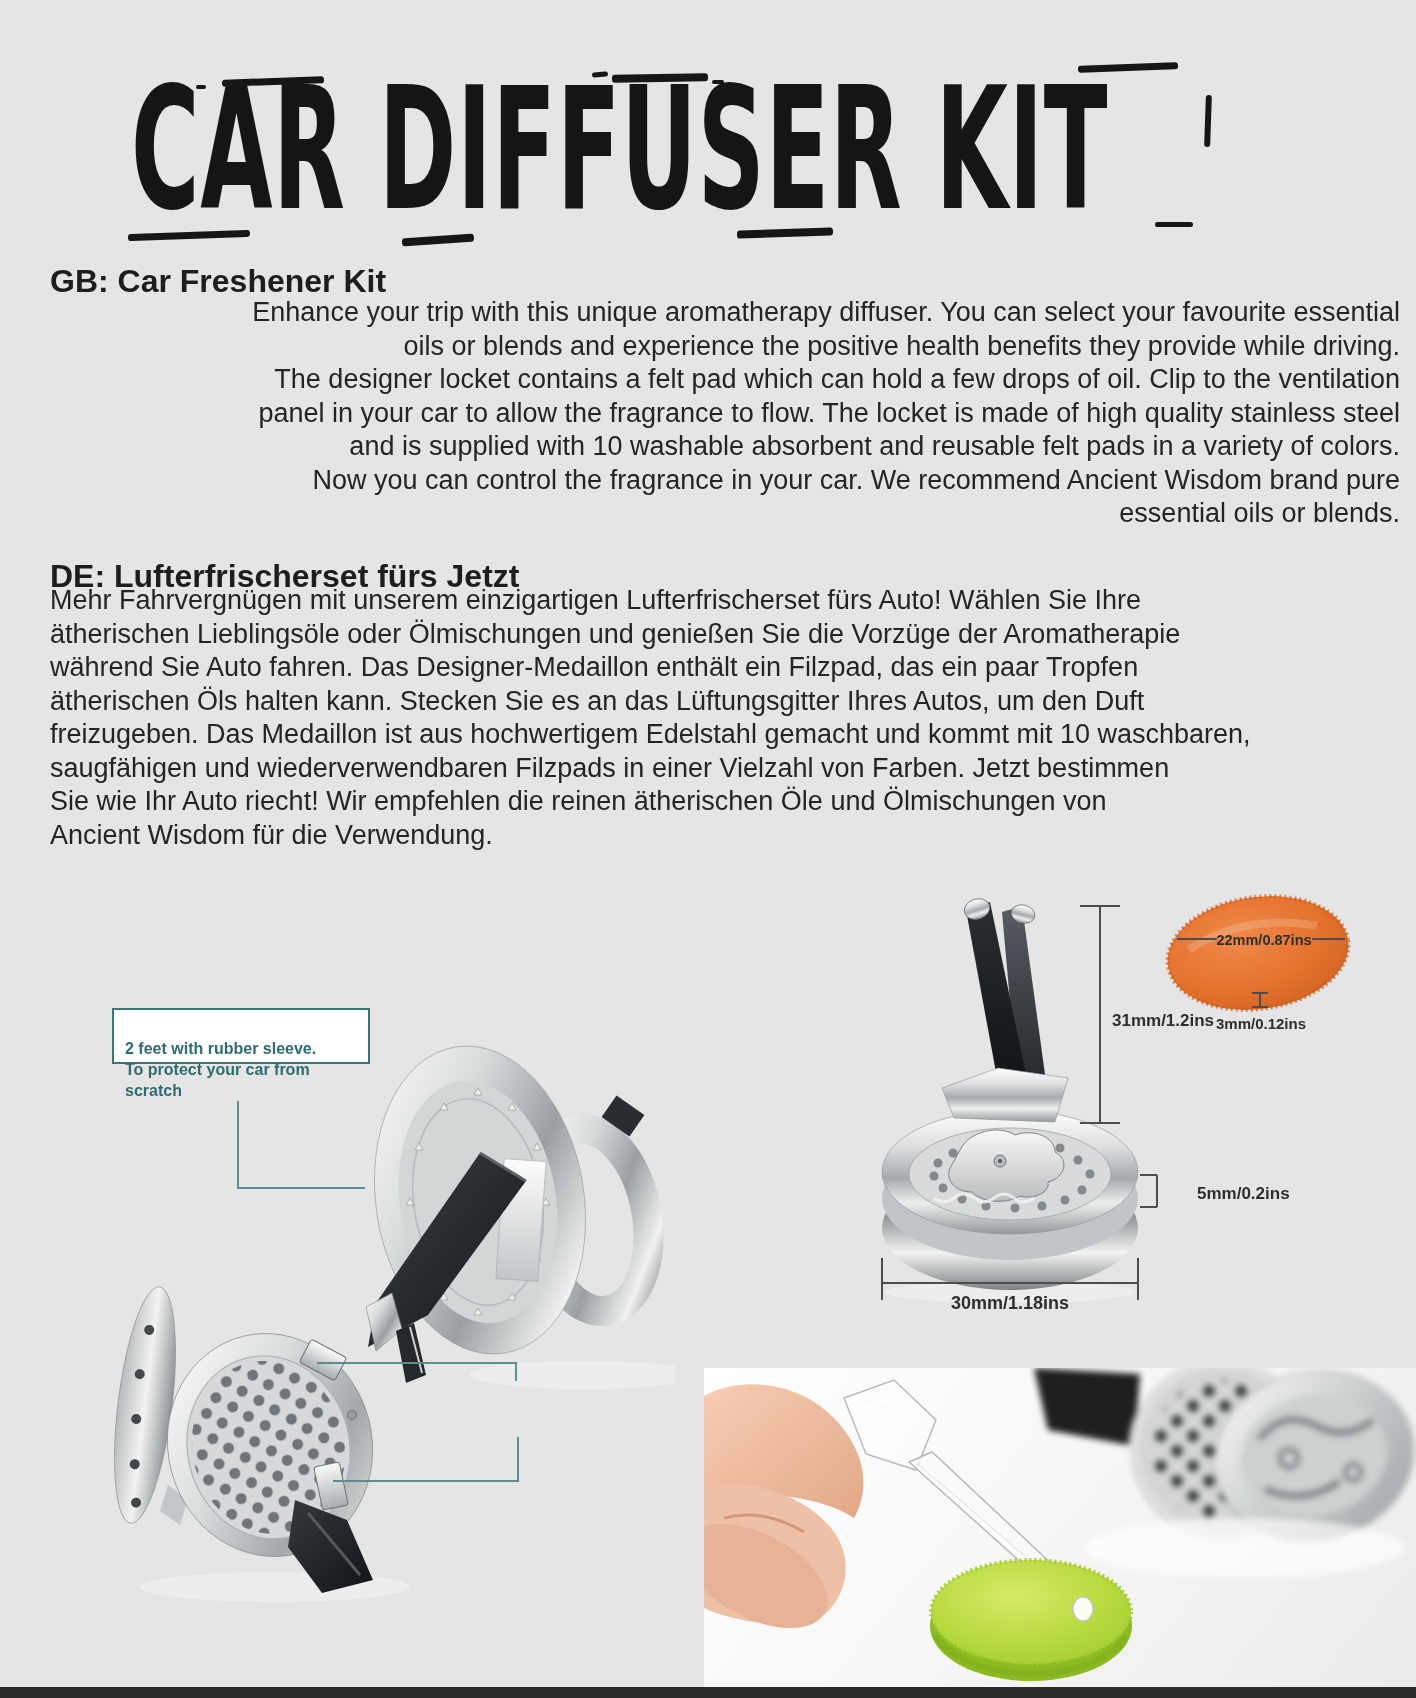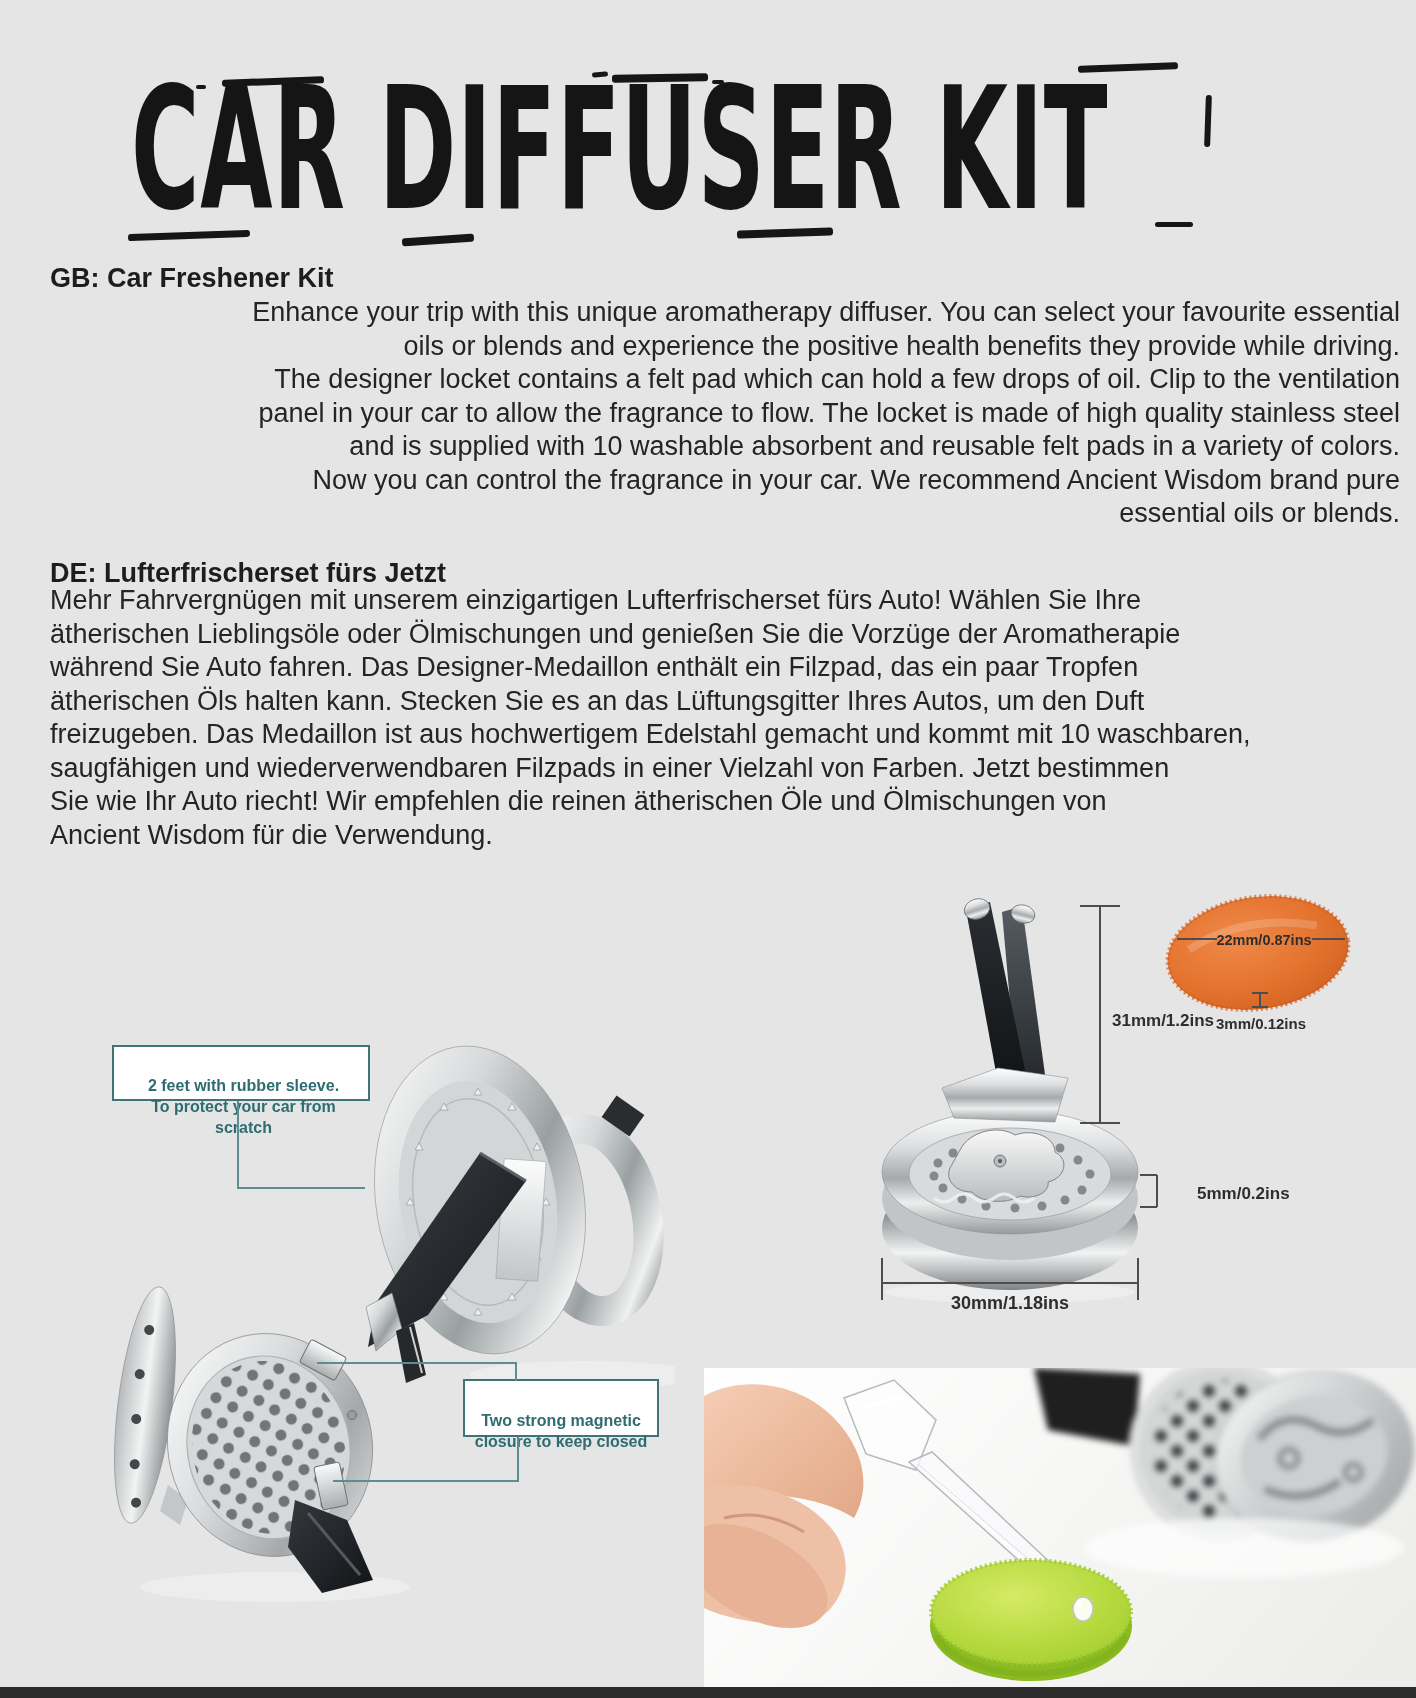--- a/index.html
+++ b/index.html
@@ -6,28 +6,28 @@
   #page{position:relative;width:1416px;height:1698px;background:#e5e5e5;overflow:hidden;
         font-family:"Liberation Sans",sans-serif;color:#212121;}
 
   
   #title{position:absolute;left:131px;top:64px;font-family:"DejaVu Sans",sans-serif;
          font-weight:700;font-size:170px;line-height:170px;letter-spacing:1px;color:#151515;
          transform:scale(0.55,1.0);transform-origin:0 0;white-space:nowrap;}
   .mark{position:absolute;background:#161616;border-radius:3px;}
 
   
-  .sec-heading{position:absolute;left:50px;font-size:27px;font-weight:700;color:#1d1d1d;}
+  .sec-heading{position:absolute;left:50px;font-size:32px;font-weight:700;color:#1d1d1d;}
   .sec-body{position:absolute;left:50px;width:1350px;font-size:27px;line-height:33.5px;
             color:#242424;white-space:pre-line;}
 
   
   .callout{position:absolute;border:2px solid #3f7477;background:#fff;color:#2e6c70;
            font-size:16px;font-weight:700;line-height:21px;white-space:pre-line;box-sizing:border-box;}
-  #callout-feet{left:112px;top:1045px;width:258px;height:56px;padding:7px 6px 0 11px;text-align:center;}
+  #callout-feet{left:112px;top:1008px;width:258px;height:56px;padding:7px 6px 0 11px;text-align:left;}
   #callout-magnets{left:463px;top:1379px;width:196px;height:58px;padding:8px 2px 0 2px;text-align:center;}
   .connector{position:absolute;}
   #conn-feet{left:237px;top:1101px;width:126px;height:86px;
              border-left:2px solid #5e8d90;border-bottom:2px solid #5e8d90;}
   #conn-mag-top{left:317px;top:1362px;width:198px;height:17px;
              border-top:2px solid #5e8d90;border-right:2px solid #5e8d90;}
   #conn-mag-bot{left:333px;top:1437px;width:184px;height:43px;
              border-bottom:2px solid #5e8d90;border-right:2px solid #5e8d90;}
 
   .photo{position:absolute;}
@@ -266,24 +266,20 @@
       <path d="M248,238 L300,300" stroke="#55595d" stroke-width="3"></path>
     </g>
   </svg>
 
   <div class="callout" id="callout-feet">
     <span>2 feet with rubber sleeve.
 To protect your car from scratch</span>
   </div>
   <div class="connector" id="conn-feet"></div>
 
-  <div class="callout" id="callout-magnets">
-    <span>Two strong magnetic
-closure to keep closed</span>
-  </div>
   <div class="connector" id="conn-mag-top"></div>
   <div class="connector" id="conn-mag-bot"></div>
 
   <div class="photo" id="photo-pipette">
     <svg width="712" height="322" viewBox="0 0 712 322">
       <defs>
         <linearGradient id="skinG" x1="0" y1="0" x2="1" y2="1">
           <stop offset="0" stop-color="#f6cdb4"></stop>
             <stop offset="1" stop-color="#e2a887"></stop>
         </linearGradient>

